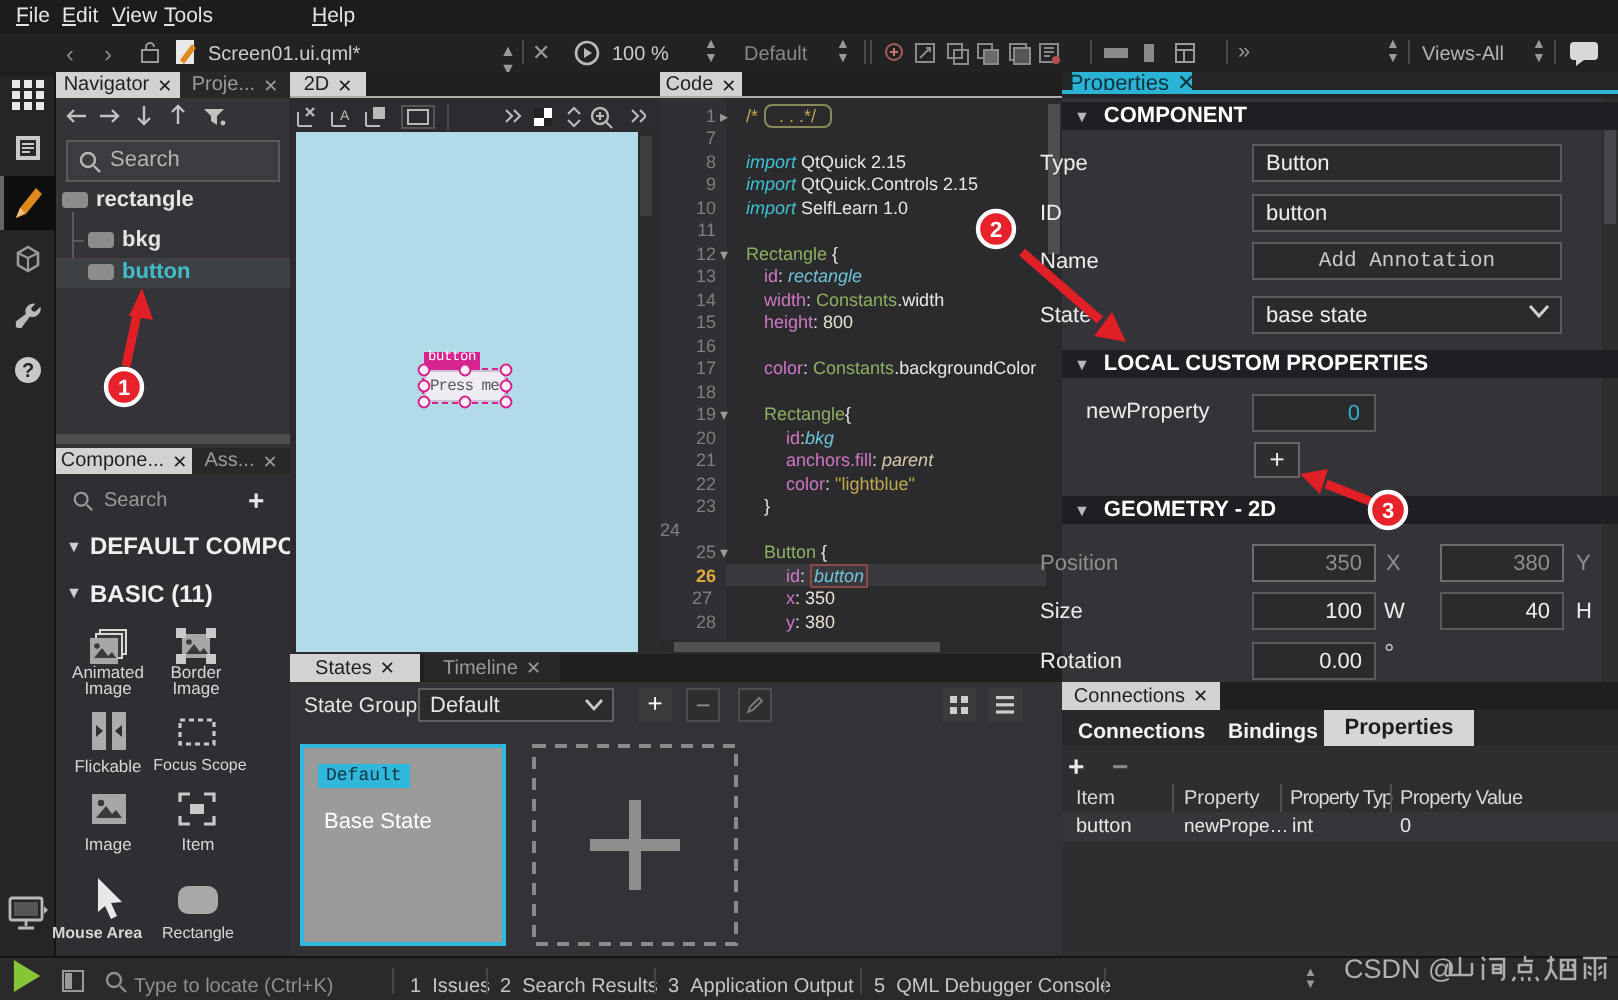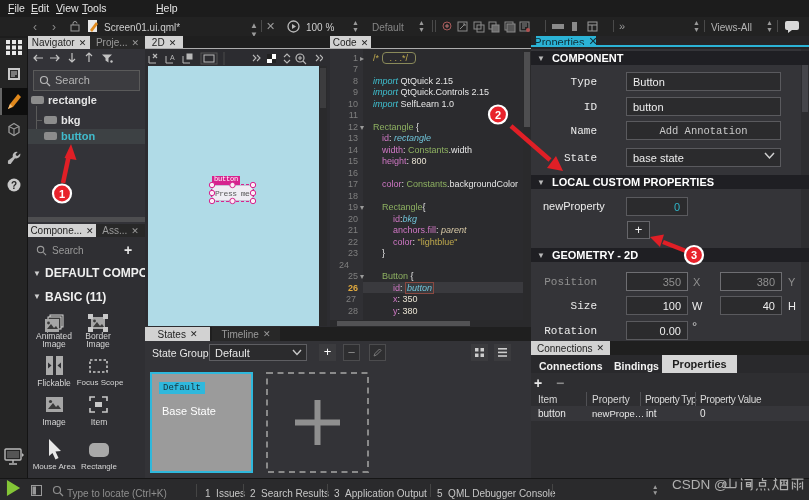--- a/index.html
+++ b/index.html
@@ -9,21 +9,21 @@
   .mono{font-family:"Liberation Mono",monospace;}
   
   .tabL{background:#d2d2d2;color:#1f1f1f;font-size:10px;display:flex;align-items:center;justify-content:center;}
   .tabD{background:#282828;color:#9a9a9a;font-size:10px;display:flex;align-items:center;justify-content:center;}
   .x{margin-left:4px;font-size:9px;}
   .field{position:absolute;background:#2b2b2d;border:1px solid #5a5a5e;color:#eee;font-size:11px;
     display:flex;align-items:center;box-sizing:border-box;}
   .sech{position:absolute;left:531px;width:278px;height:14px;background:#1f1f23;color:#fff;
     font-weight:bold;font-size:11px;display:flex;align-items:center;}
   .sech .tri{color:#b8b8b8;font-size:8px;margin:0 7px 0 6px;}
-  .lbl{position:absolute;color:#ececec;font-size:11px;text-align:right;font-family:Liberation Mono, monospace;}
+  .lbl{position:absolute;color:#ececec;font-size:11px;text-align:left;}
 </style></head>
 <body>
 <div id="page">
   
   <div class="abs" style="left:0;top:0;width:809px;height:17px;background:#1c1c1c;"></div>
   <div class="abs txt" style="left:8px;top:2px;font-size:10.5px;color:#e4e4e4;"><span style="text-decoration:underline">F</span>ile</div>
   <div class="abs txt" style="left:31px;top:2px;font-size:10.5px;color:#e4e4e4;"><span style="text-decoration:underline">E</span>dit</div>
   <div class="abs txt" style="left:56px;top:2px;font-size:10.5px;color:#e4e4e4;"><span style="text-decoration:underline">V</span>iew</div>
   <div class="abs txt" style="left:82px;top:2px;font-size:10.5px;color:#e4e4e4;"><span style="text-decoration:underline">T</span>ools</div>
   <div class="abs txt" style="left:113px;top:16px;font-size:10.5px;color:#e4e4e4;"><span style="text-decoration:underline">W</span>indow</div>
@@ -228,21 +228,21 @@
   <svg class="abs" style="left:89px;top:396px" width="19" height="17" viewBox="0 0 19 17">
     <g stroke="#c9c9c9" stroke-width="1.6" fill="none">
       <path d="M1 5 V1 H6 M13 1 H18 V5 M18 12 V16 H13 M6 16 H1 V12"></path>
           </g>
     <rect x="6" y="6" width="7" height="5" fill="#c9c9c9"></rect>
         </svg>
   <div class="abs txt" style="left:72px;top:417px;width:54px;font-size:8.5px;color:#d6d6d6;text-align:center;">Item</div>
   <svg class="abs" style="left:47px;top:439px" width="16" height="21" viewBox="0 0 16 21">
     <path d="M2 0 L14 12 L8.5 12.5 L11.5 19 L8.5 20.5 L5.5 14 L2 17 Z" fill="#e8e8e8"></path>
         </svg>
-  <div class="abs txt" style="left:26px;top:462px;width:56px;font-size:8px;color:#d6d6d6;text-align:center;">Mouse Area</div>
+  <div class="abs txt" style="left:26px;top:462px;width:56px;font-size:8px;color:#d6d6d6;font-weight:bold;">Mouse Area</div>
   <div class="abs" style="left:89px;top:443px;width:20px;height:14px;background:#a8a8a8;border-radius:5px;"></div>
   <div class="abs txt" style="left:74px;top:462px;width:50px;font-size:8px;color:#d6d6d6;text-align:center;">Rectangle</div>
   
   <div class="abs" style="left:145px;top:49px;width:185px;height:278px;background:#2c2c30;"></div>
   <div class="abs tabL" style="left:145px;top:36px;width:38px;height:13px;">2D<span class="x">✕</span></div>
   <svg class="abs" style="left:148px;top:52px" width="175" height="13" viewBox="0 0 175 13">
     <g stroke="#b9b9b9" fill="none">
       <path d="M1 4 V11 M1 11 H8"></path>
             <path d="M5 2 l4 4 M9 2 l-4 4" stroke-width="1.2"></path>
       <path d="M18 4 V11 M18 11 H25"></path>
@@ -317,21 +317,21 @@
 <div style="position:absolute;left:30px;top:153.0px;color:#9a9a9a;font-size:8px">▾</div>
 <div style="position:absolute;left:52px;top:153.0px;white-space:pre"><span style="color:#8db061">Rectangle</span><span style="color:#e6e6e6">{</span></div>
 <div style="position:absolute;left:0;top:164.5px;width:28px;text-align:right;color:#7f7f7f">20</div>
 <div style="position:absolute;left:63px;top:164.5px;white-space:pre"><span style="color:#cf77c4">id</span><span style="color:#e6e6e6">:</span><span style="color:#6fc3d8;font-style:italic">bkg</span></div>
 <div style="position:absolute;left:0;top:176.0px;width:28px;text-align:right;color:#7f7f7f">21</div>
 <div style="position:absolute;left:63px;top:176.0px;white-space:pre"><span style="color:#cf77c4">anchors.fill</span><span style="color:#e6e6e6">: </span><span style="color:#d8c9a6;font-style:italic">parent</span></div>
 <div style="position:absolute;left:0;top:187.5px;width:28px;text-align:right;color:#7f7f7f">22</div>
 <div style="position:absolute;left:63px;top:187.5px;white-space:pre"><span style="color:#cf77c4">color</span><span style="color:#e6e6e6">: </span><span style="color:#bfa94d">"lightblue"</span></div>
 <div style="position:absolute;left:0;top:199.0px;width:28px;text-align:right;color:#7f7f7f">23</div>
 <div style="position:absolute;left:52px;top:199.0px;white-space:pre"><span style="color:#e6e6e6">}</span></div>
-<div style="position:absolute;left:0;top:210.5px;width:28px;text-align:center;color:#7f7f7f">24</div>
+<div style="position:absolute;left:0;top:210.5px;width:28px;text-align:left;color:#7f7f7f">24</div>
 <div style="position:absolute;left:0;top:222.0px;width:28px;text-align:right;color:#7f7f7f">25</div>
 <div style="position:absolute;left:30px;top:222.0px;color:#9a9a9a;font-size:8px">▾</div>
 <div style="position:absolute;left:52px;top:222.0px;white-space:pre"><span style="color:#8db061">Button</span><span style="color:#e6e6e6"> {</span></div>
 <div style="position:absolute;left:0;top:233.5px;width:28px;text-align:right;color:#e0a93e;font-weight:bold">26</div>
 <div style="position:absolute;left:63px;top:233.5px;white-space:pre"><span style="color:#cf77c4">id</span><span style="color:#e6e6e6">: </span><span style="color:#6fc3d8;font-style:italic;border:1px solid #8a4a42;padding:0 1px">button</span></div>
 <div style="position:absolute;left:16px;top:245.0px;width:28px;color:#7f7f7f">27</div>
 <div style="position:absolute;left:63px;top:245.0px;white-space:pre"><span style="color:#cf77c4">x</span><span style="color:#e6e6e6">: </span><span style="color:#e8e2d2">350</span></div>
 <div style="position:absolute;left:0;top:256.5px;width:28px;text-align:right;color:#7f7f7f">28</div>
 <div style="position:absolute;left:63px;top:256.5px;white-space:pre"><span style="color:#cf77c4">y</span><span style="color:#e6e6e6">: </span><span style="color:#e8e2d2">380</span></div>
 </div>

